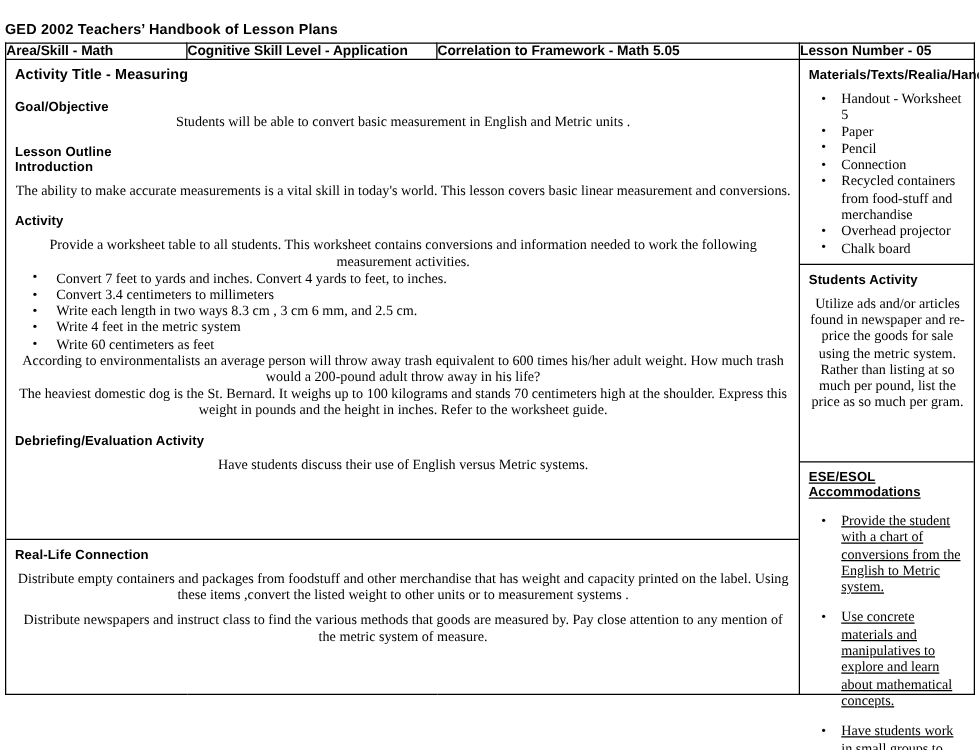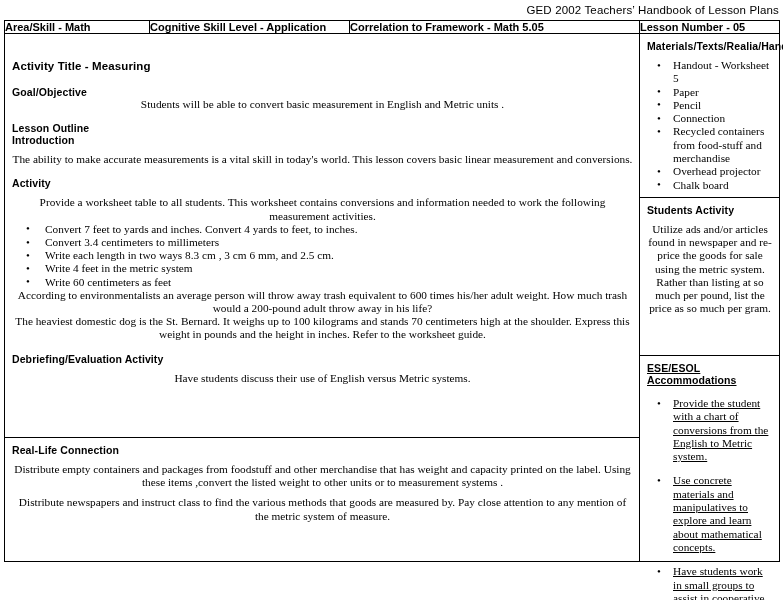--- a/index.html
+++ b/index.html
@@ -17,26 +17,26 @@
 
   .page {
     position: relative;
     width: 783px;
     height: 600px;
     box-sizing: border-box;
     padding: 0 4px;
   }
 
   .doc-title {
-    text-align: right;
+    text-align: left;
     font-family: "Liberation Sans", sans-serif;
-    font-weight: normal;
+    font-weight: bold;
     font-size: 11.5px;
     letter-spacing: 0.15px;
-    padding-top: 4px;
+    padding-top: 18px;
     padding-bottom: 4px;
   }
 
   table.frame {
     width: 775px;
     border-collapse: collapse;
     table-layout: fixed;
   }
   table.frame td {
     border: 1.3px solid #000;
@@ -158,21 +158,21 @@
         <tr>
       <td class="hdr-cell">Area/Skill - Math</td>
       <td class="hdr-cell">Cognitive Skill Level - Application</td>
       <td class="hdr-cell">Correlation to Framework - Math 5.05</td>
       <td class="hdr-cell">Lesson Number - 05</td>
     </tr>
 
     <tr>
       <td colspan="3" class="col-main">
 
-        <div class="cell-pad" style="height:384px; box-sizing:border-box; border-bottom:1.3px solid #000;margin-top:20px;">
+        <div class="cell-pad" style="height:384px; box-sizing:border-box; border-bottom:1.3px solid #000;">
 
           <div class="sec-head big">Activity Title - Measuring</div>
 
           <div class="gap-lg"></div>
 
           <div class="sec-head">Goal/Objective</div>
           <p class="body">Students will be able to convert basic measurement in English and Metric units .</p>
 
           <div class="gap-md"></div>
 

